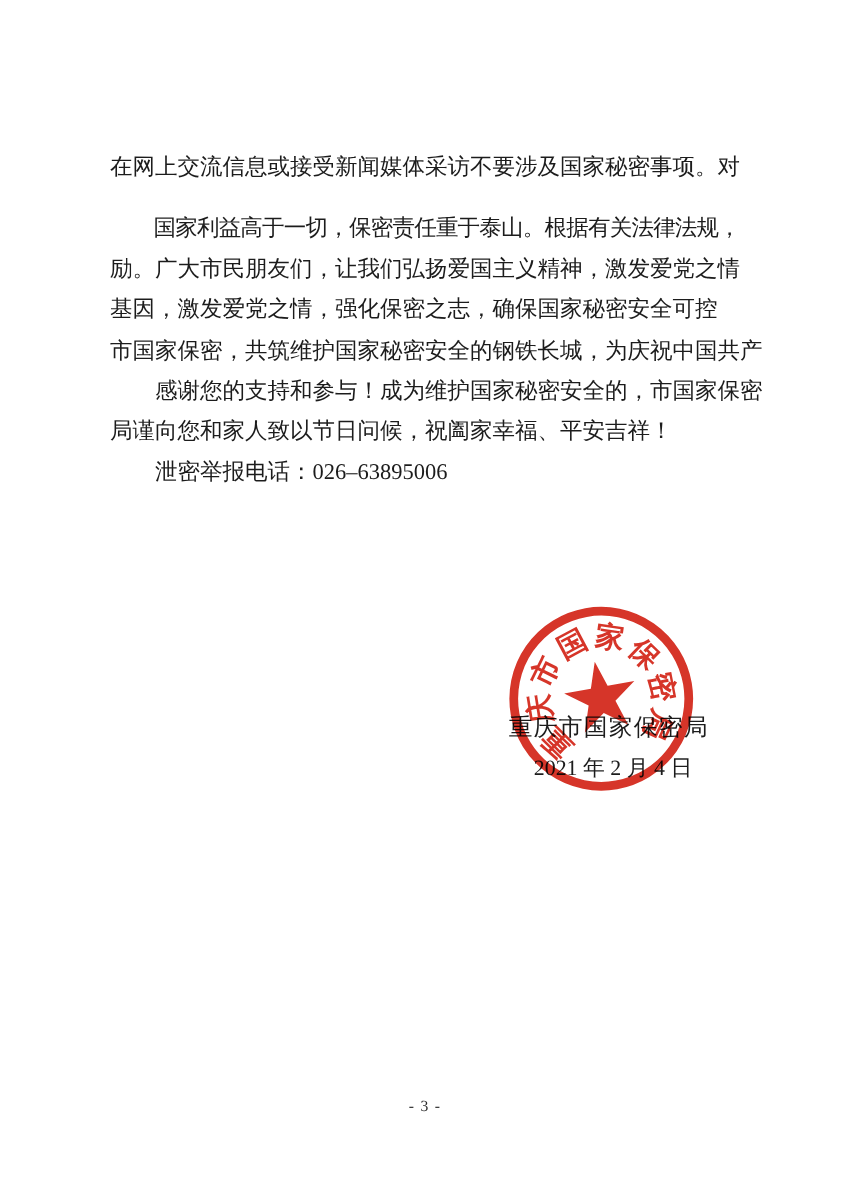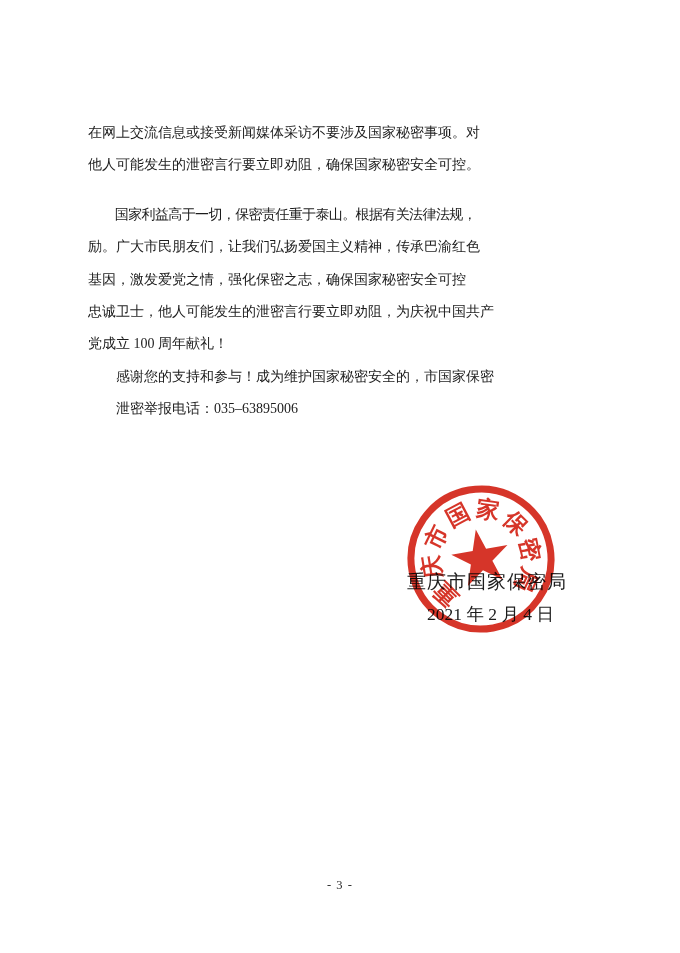--- a/index.html
+++ b/index.html
@@ -10,21 +10,21 @@
     background: #ffffff;
     font-family: "Liberation Serif", "DejaVu Serif", serif;
     color: #1c1c1c;
     overflow: hidden;
   }
   .body-text {
     position: absolute;
     left: 88px;
     top: 117px;
     width: 492px;
-    font-size: 14px;
+    font-size: 18px;
     line-height: 32.4px;
   }
   .bline { white-space: nowrap; height: 32.4px; }
   .bline.tight { letter-spacing: -0.62px; margin-top: 17px; }  
   .bline.wide  { letter-spacing: 0.66px; }   
   .signature {
     position: absolute;
     left: 407px;
     top: 569px;
     font-size: 19px;
@@ -64,28 +64,27 @@
     color: #2a2a2a;
   }
 </style>
 </head>
 <body>
 
 <div class="page">
 
   <div class="body-text">
     <div class="bline">在网上交流信息或接受新闻媒体采访不要涉及国家秘密事项。对</div>
-    <div class="bline">他人可能发生的泄密言行要立即劝阻，确保国家秘密安全可控。</div>
     <div class="bline tight">　　国家利益高于一切，保密责任重于泰山。根据有关法律法规，</div>
-    <div class="bline">励。广大市民朋友们，让我们弘扬爱国主义精神，传承巴渝红色</div>
+    <div class="bline">励。广大市民朋友们，让我们弘扬爱国主义精神，激发爱党之情</div>
     <div class="bline">基因，激发爱党之情，强化保密之志，确保国家秘密安全可控</div>
-    <div class="bline">忠诚卫士，他人可能发生的泄密言行要立即劝阻，为庆祝中国共产</div>
-    <div class="bline">党成立 100 周年献礼！</div>
+    <div class="bline">市国家保密，共筑维护国家秘密安全的钢铁长城，为庆祝中国共产</div>
     <div class="bline">　　感谢您的支持和参与！成为维护国家秘密安全的，市国家保密</div>
-    <div class="bline">　　泄密举报电话：035–63895006</div>
+    <div class="bline">局谨向您和家人致以节日问候，祝阖家幸福、平安吉祥！</div>
+    <div class="bline">　　泄密举报电话：026–63895006</div>
   </div>
 
   <div class="signature">重庆市国家保密局</div>
   <div class="date">2021 年 2 月 4 日</div>
 
   <svg class="seal" viewBox="0 0 156 160" aria-hidden="true">
     <g transform="rotate(-10 78 80)" fill="#d42a1d">
       <circle cx="78" cy="80" r="70" fill="none" stroke="#d42a1d" stroke-width="7"></circle>
       <polygon points="78,50 84.8,70.7 106.5,70.7 88.9,83.6 95.6,104.3 78,91.5 60.4,104.3 67.1,83.6 49.5,70.7 71.2,70.7"></polygon>
       <text x="78" y="38" transform="rotate(-125 78 80)">重</text>

